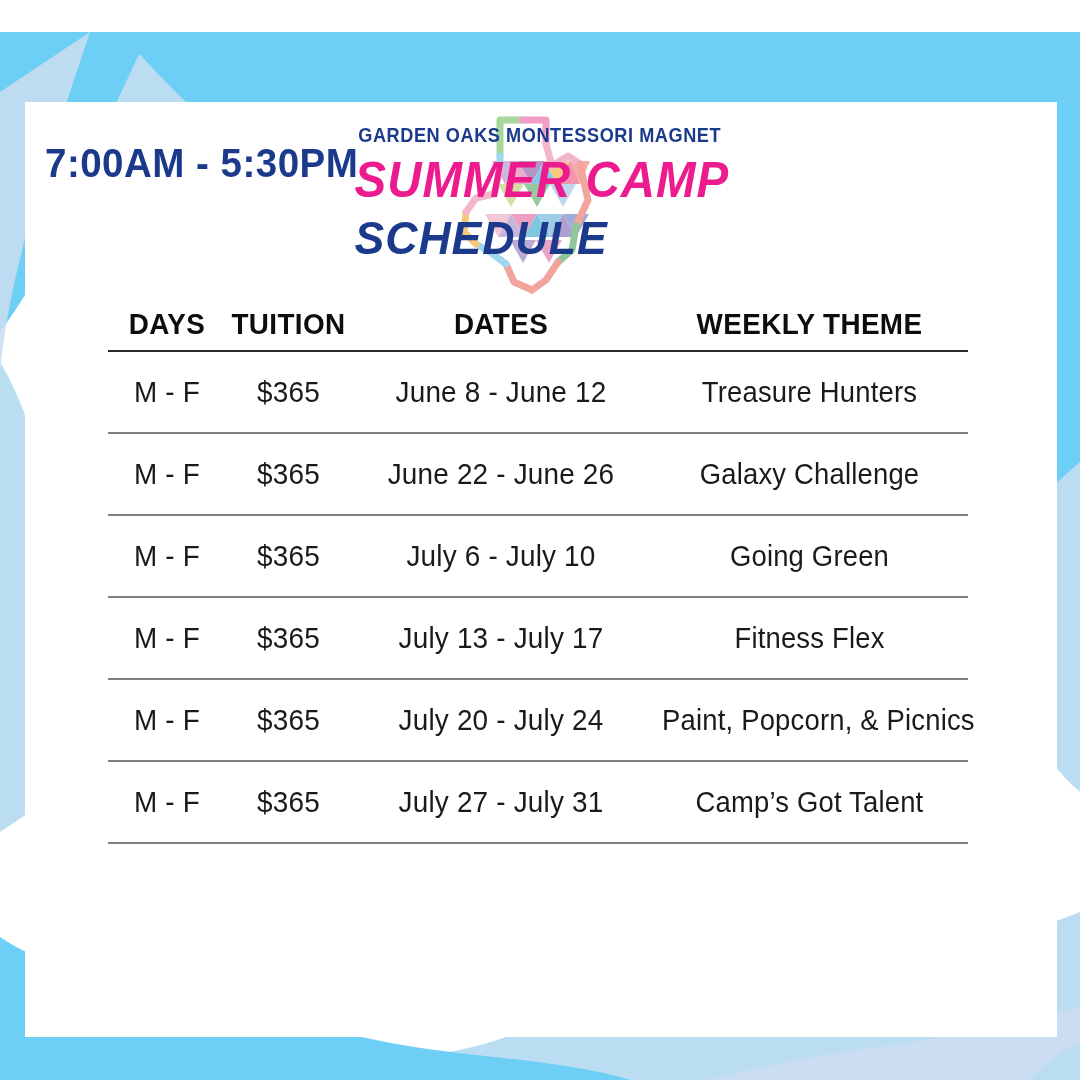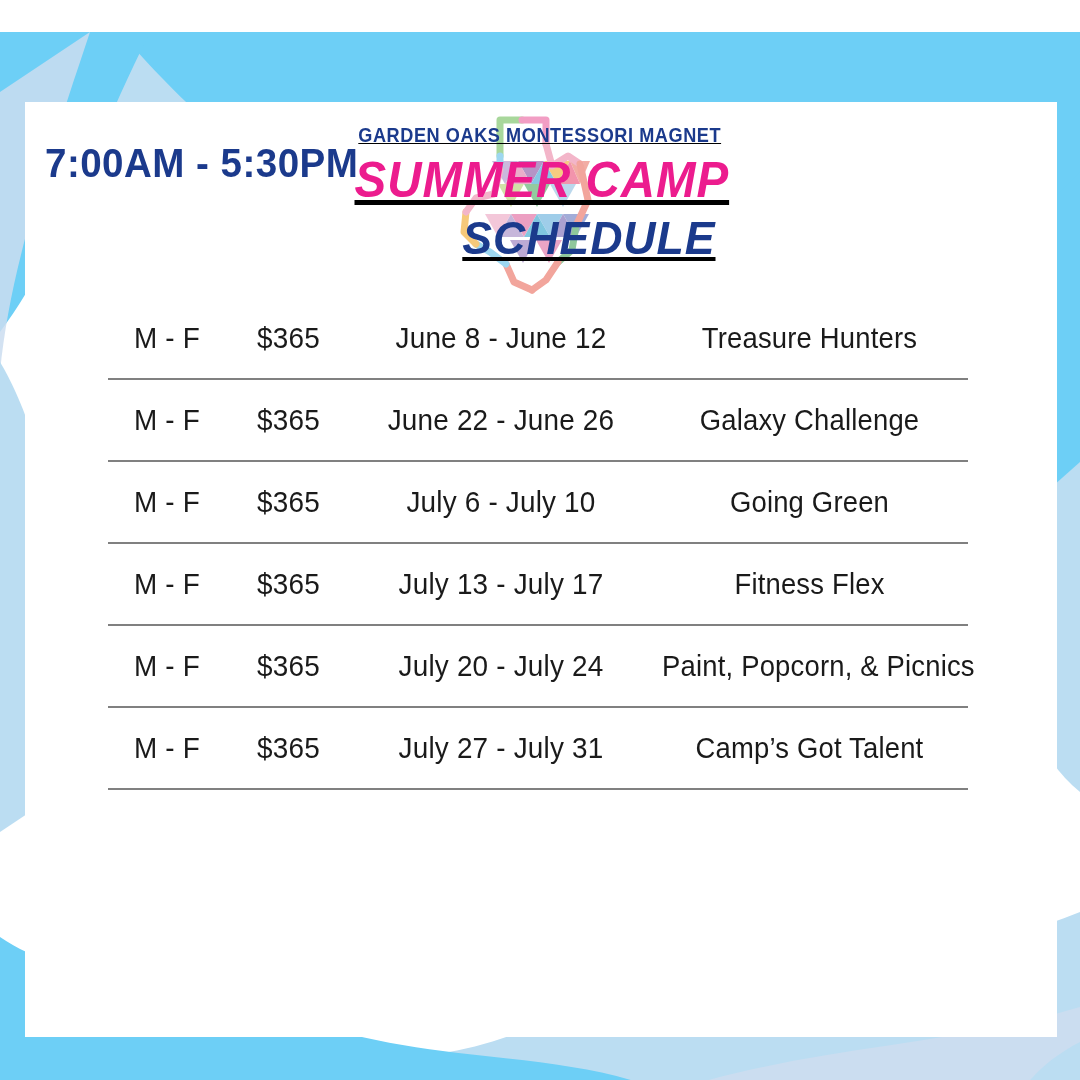--- a/index.html
+++ b/index.html
@@ -75,22 +75,21 @@
     top: 0px;
     width: 190px;
     height: 185px;
     z-index: 1;
   }
 
   #logo-text {
     position: absolute;
     inset: 0;
     z-index: 2;
-    text-align: right;
-    text-decoration: underline;
+    text-align: left;
   }
 
   #school-name {
     margin-top: 10px;
     font-family: "Liberation Sans Narrow", "Liberation Sans", sans-serif;
     font-size: 19.5px;
     font-weight: bold;
     letter-spacing: 0.6px;
     color: #1B3A8C;
     transform: scaleX(0.93);
@@ -243,20 +242,26 @@
         <div id="logo-text">
           <div id="school-name">GARDEN OAKS MONTESSORI MAGNET</div>
           <div id="camp-title">SUMMER CAMP</div>
           <div id="schedule-title">SCHEDULE</div>
         </div>
       </div>
     </div>
 
     <div id="schedule-table">
 
+      <div class="trow head-row">
+        <div class="cell c-days">DAYS</div>
+        <div class="cell c-tuition">TUITION</div>
+        <div class="cell c-dates">DATES</div>
+        <div class="cell c-theme">WEEKLY THEME</div>
+      </div>
 
       <div class="trow data-row">
         <div class="cell c-days">M - F</div>
         <div class="cell c-tuition">$365</div>
         <div class="cell c-dates">June 8 - June 12</div>
         <div class="cell c-theme">Treasure Hunters</div>
       </div>
 
 
       <div class="trow data-row">

